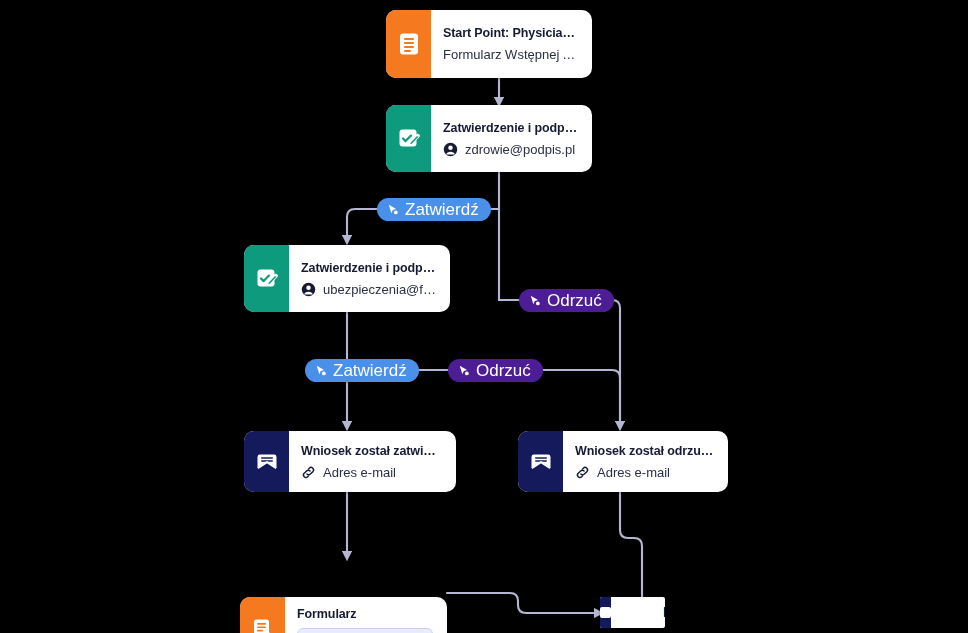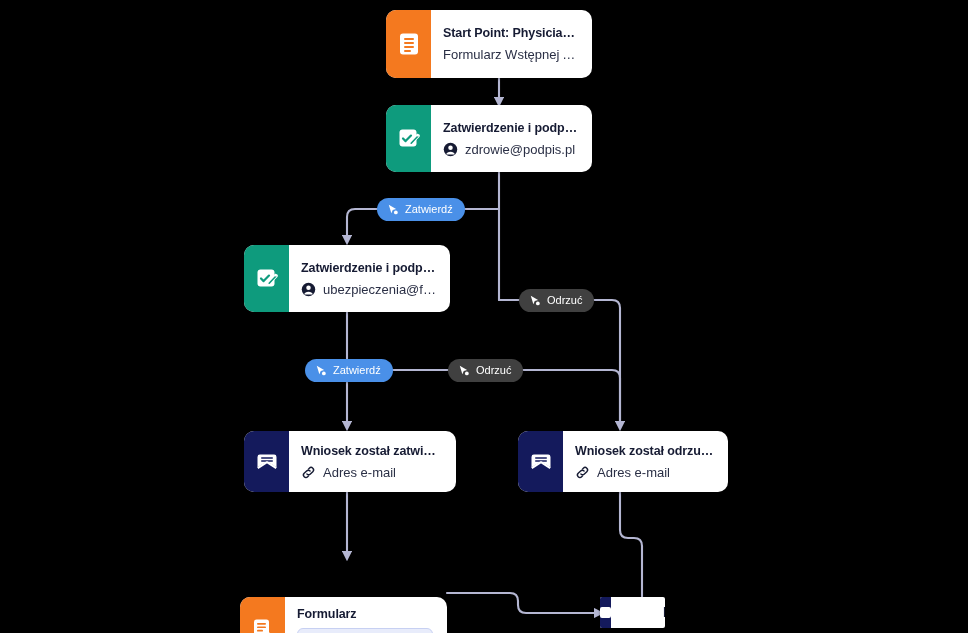--- a/index.html
+++ b/index.html
@@ -38,25 +38,25 @@
 
   
   .ic-orange{background:#f4791f;}
   .ic-green {background:#0e9b7d;}
   .ic-navy  {background:#141a5c;}
 
   
   .pill{
     position:absolute;display:inline-flex;align-items:center;gap:6px;
     height:23px;padding:0 12px 0 9px;border-radius:12px;
-    font-size:11px;color:#fff;white-space:nowrap;
+    font-size:17px;color:#fff;white-space:nowrap;
     box-shadow:0 1px 2px rgba(0,0,0,.3);
   }
   .pill.approve{background:#4a90e8;}
-  .pill.reject {background:#404040;}
+  .pill.reject {background:#4c1d95;}
   .pill .ptxt{line-height:23px;}
 
   
   .endnode{
     position:absolute;display:flex;align-items:flex-end;
     background:#fff;border-radius:2px;overflow:hidden;height:31px;
     box-shadow:0 1px 3px rgba(0,0,0,.35);
     gap:43px;
   }
   .endnode .sq{

